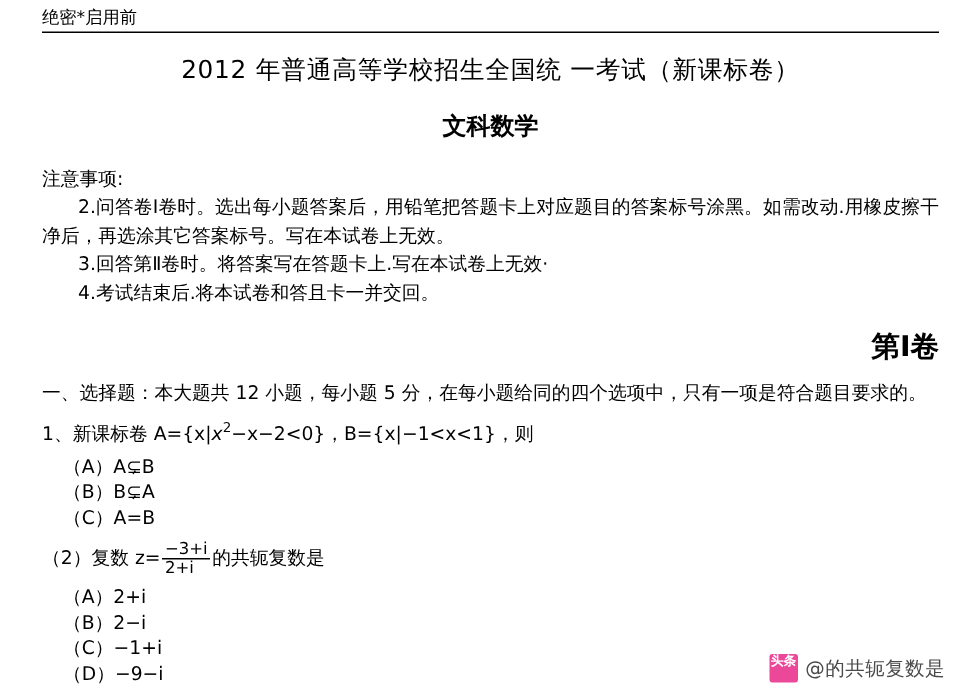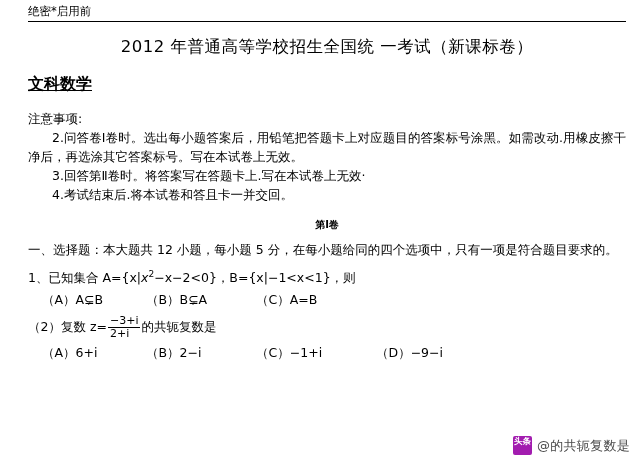--- a/index.html
+++ b/index.html
@@ -36,52 +36,53 @@
     height: 0;
   }
   .title {
     text-align: center;
     font-weight: normal;
     font-size: 16.5px;
     margin-top: 14px;
     letter-spacing: 0.5px;
   }
   .subject {
+    text-align: center;
     font-weight: bold;
     font-size: 16px;
     margin-top: 16px;
-    text-decoration: underline;
   }
   .notice-head {
     font-size: 12.5px;
     margin-top: 16px;
   }
   .para {
     font-size: 12.5px;
     line-height: 19px;
     text-align: justify;
   }
   .indent2 {
     text-indent: 24px;
   }
   .section-title {
-    text-align: center;
+    text-align: right;
     font-weight: bold;
-    font-size: 10px;
+    font-size: 19px;
     margin-top: 14px;
   }
   .q-block {
     font-size: 12.5px;
     line-height: 19px;
     margin-top: 6px;
   }
   .choices {
     font-size: 12.5px;
     margin-top: 5px;
     display: flex;
+    flex-direction: column;
   }
   .choices span {
     display: inline-block;
   }
   .c1 { width: 104px; }
   .c2 { width: 110px; }
   .c3 { width: 120px; }
   .c4 { width: 120px; }
   .pad-left { padding-left: 14px; }
   .frac {
@@ -107,21 +108,21 @@
     right: 10px;
     bottom: 6px;
     display: flex;
     align-items: center;
     font-size: 13px;
     color: #4a4a4a;
   }
   .wm-logo {
     width: 19px;
     height: 19px;
-    background: #a21caf;
+    background: #ec4899;
     color: #fff;
     font-size: 8.5px;
     line-height: 9px;
     text-align: center;
     border-radius: 2px;
     margin-right: 5px;
     padding-top: 1px;
     box-sizing: border-box;
     font-weight: bold;
   }
@@ -143,35 +144,35 @@
 
   <div class="para indent2">2.问答卷Ⅰ卷时。选出每小题答案后，用铅笔把答题卡上对应题目的答案标号涂黑。如需改动.用橡皮擦干净后，再选涂其它答案标号。写在本试卷上无效。</div>
   <div class="para indent2">3.回答第Ⅱ卷时。将答案写在答题卡上.写在本试卷上无效·</div>
   <div class="para indent2">4.考试结束后.将本试卷和答且卡一并交回。</div>
 
   <div class="section-title">第Ⅰ卷</div>
 
   <div class="para" style="margin-top:8px">一、选择题：本大题共 12 小题，每小题 5 分，在每小题给同的四个选项中，只有一项是符合题目要求的。</div>
 
   <div class="q-block">
-    <span>1、</span><span>已知集合 A={x|</span><span class="ital">x</span><sup>2</sup><span>−x−2&lt;0}，B={x|−1&lt;x&lt;1}，则</span>
+    <span>1、</span><span>新课标卷 A={x|</span><span class="ital">x</span><sup>2</sup><span>−x−2&lt;0}，B={x|−1&lt;x&lt;1}，则</span>
   </div>
 
   <div class="choices pad-left">
     <span class="c1">（A）A⊊B</span>
     <span class="c2">（B）B⊊A</span>
     <span class="c3">（C）A=B</span>
   </div>
 
   <div class="q-block">
     <span>（2）</span><span>复数 z=</span><span class="frac"><span class="num">−3+i</span><span class="den">2+i</span></span><span>的共轭复数是</span>
   </div>
 
   <div class="choices pad-left">
-    <span class="c1">（A）6+i</span>
+    <span class="c1">（A）2+i</span>
     <span class="c2">（B）2−i</span>
     <span class="c3">（C）−1+i</span>
     <span class="c4">（D）−9−i</span>
   </div>
 
   <div class="watermark">
     <span class="wm-logo">头条</span>
     <span class="wm-text">@的共轭复数是</span>
   </div>
 

